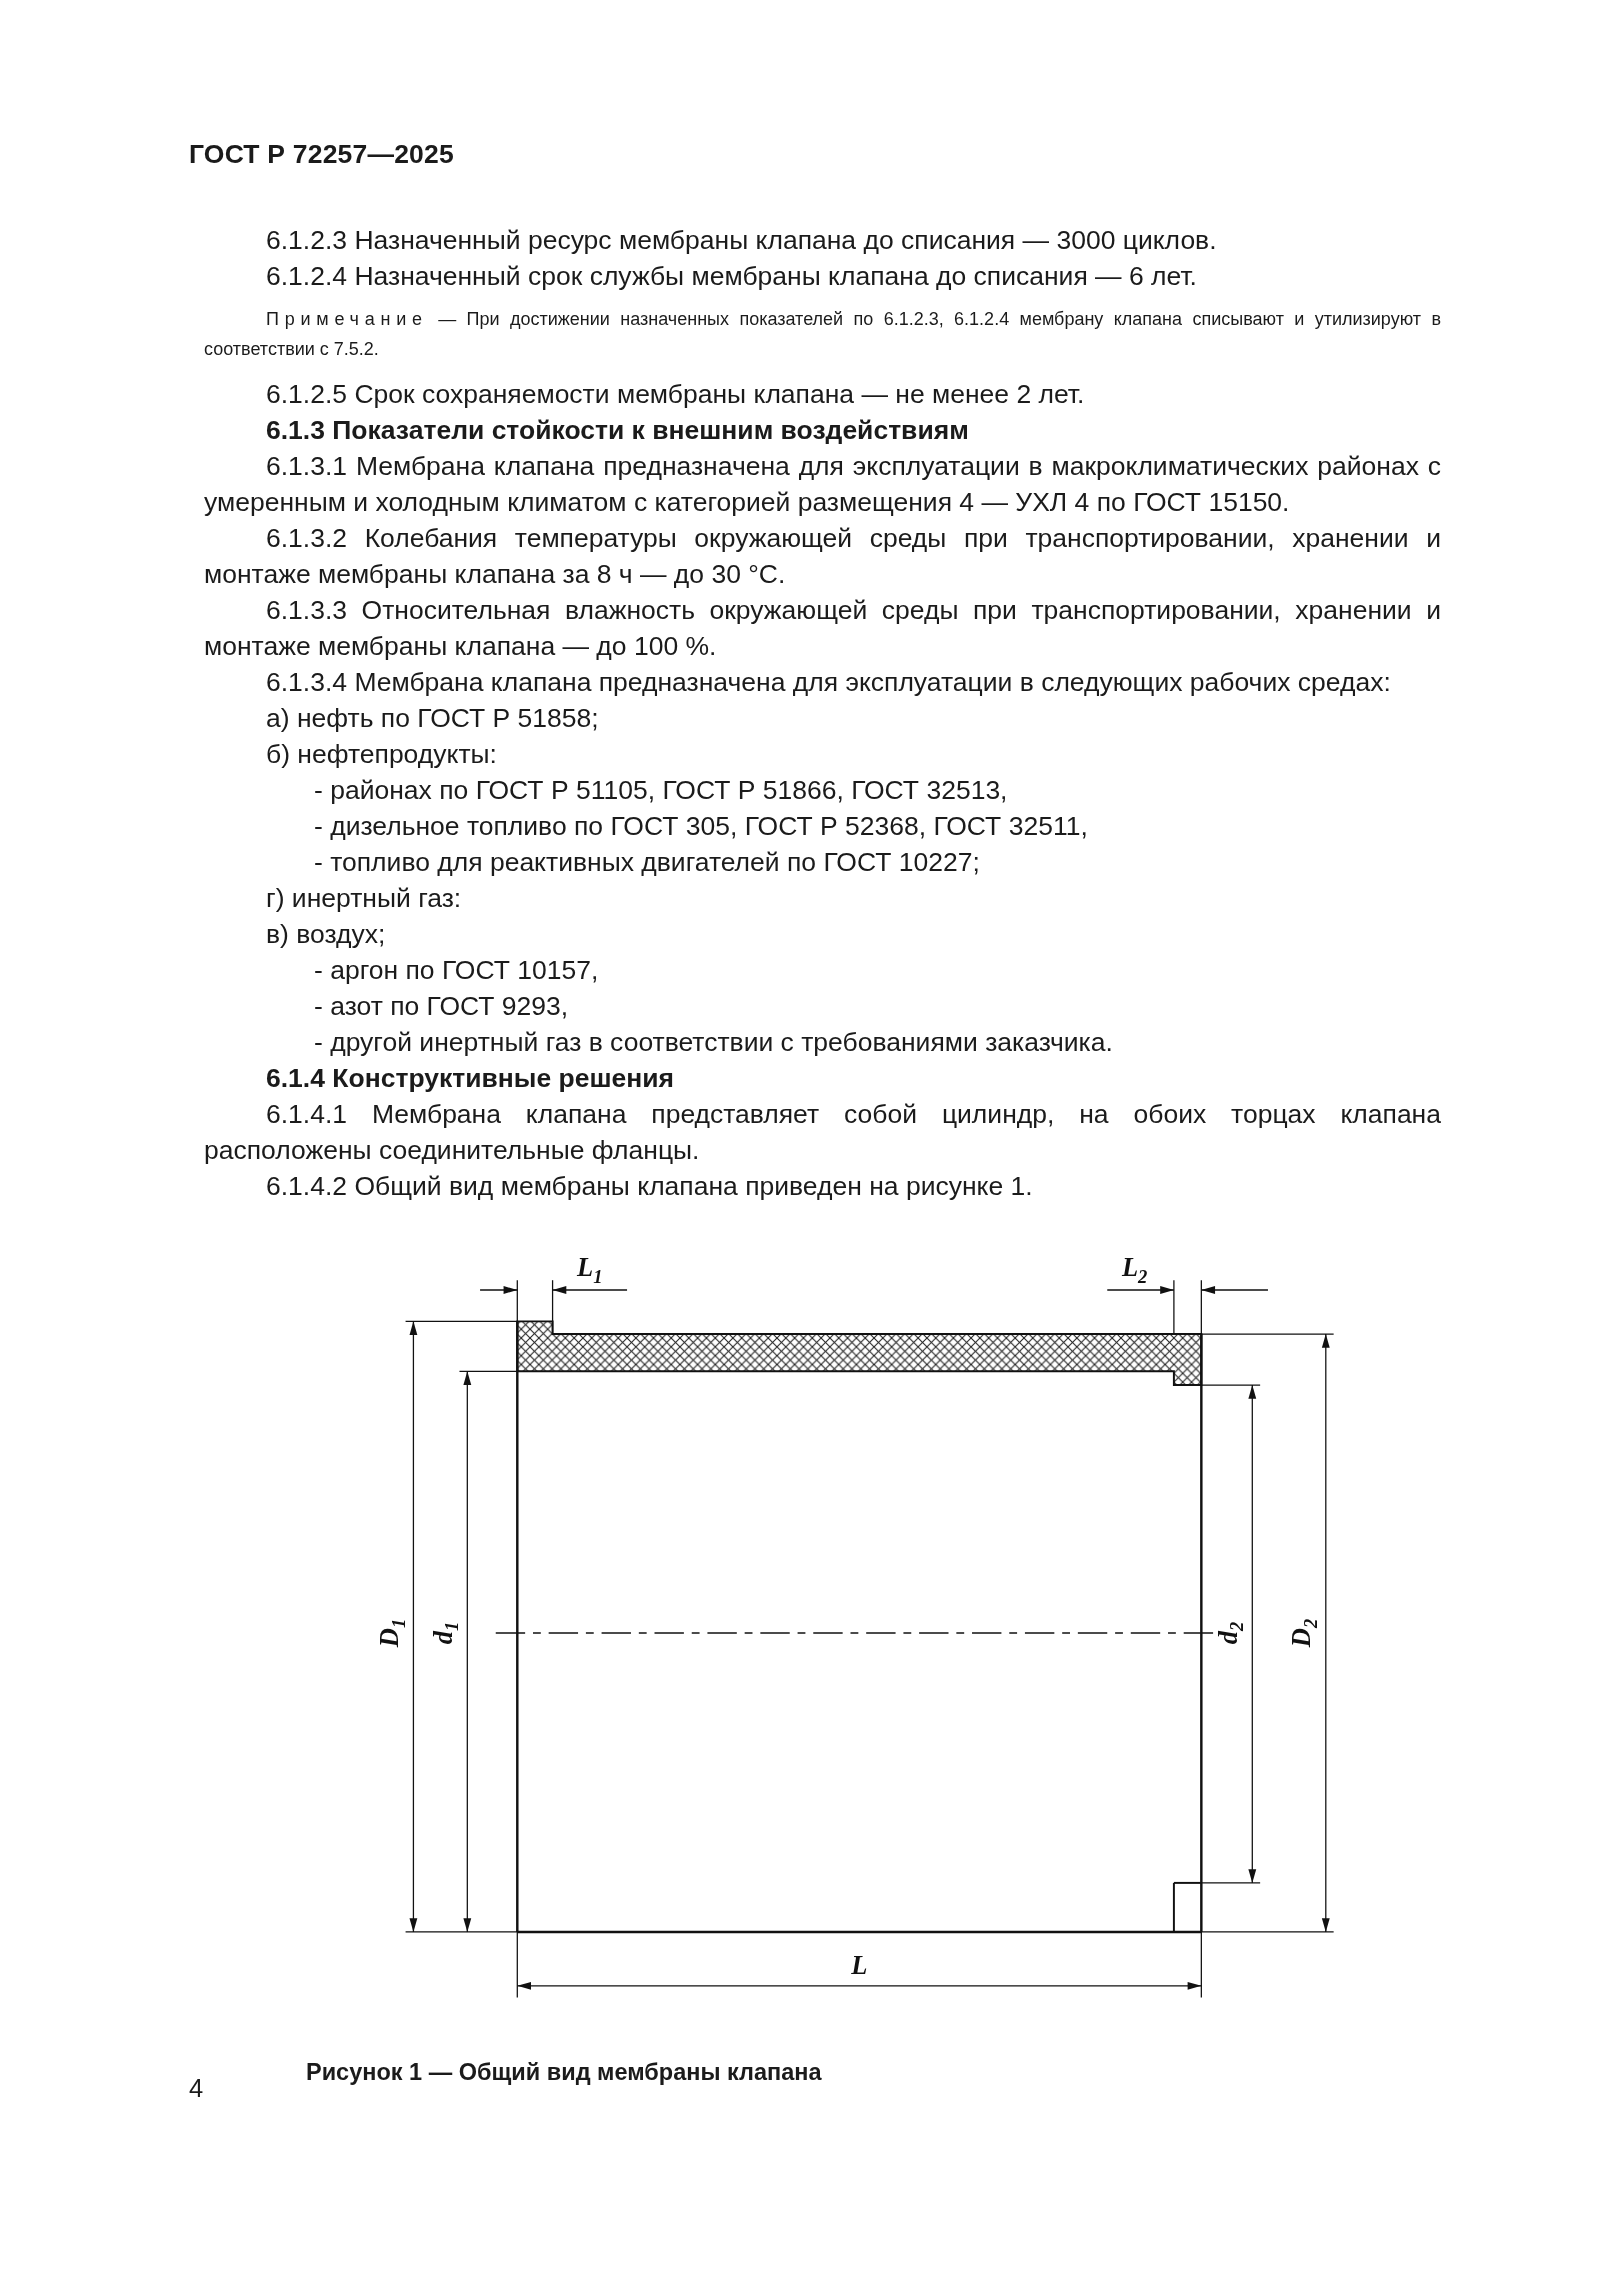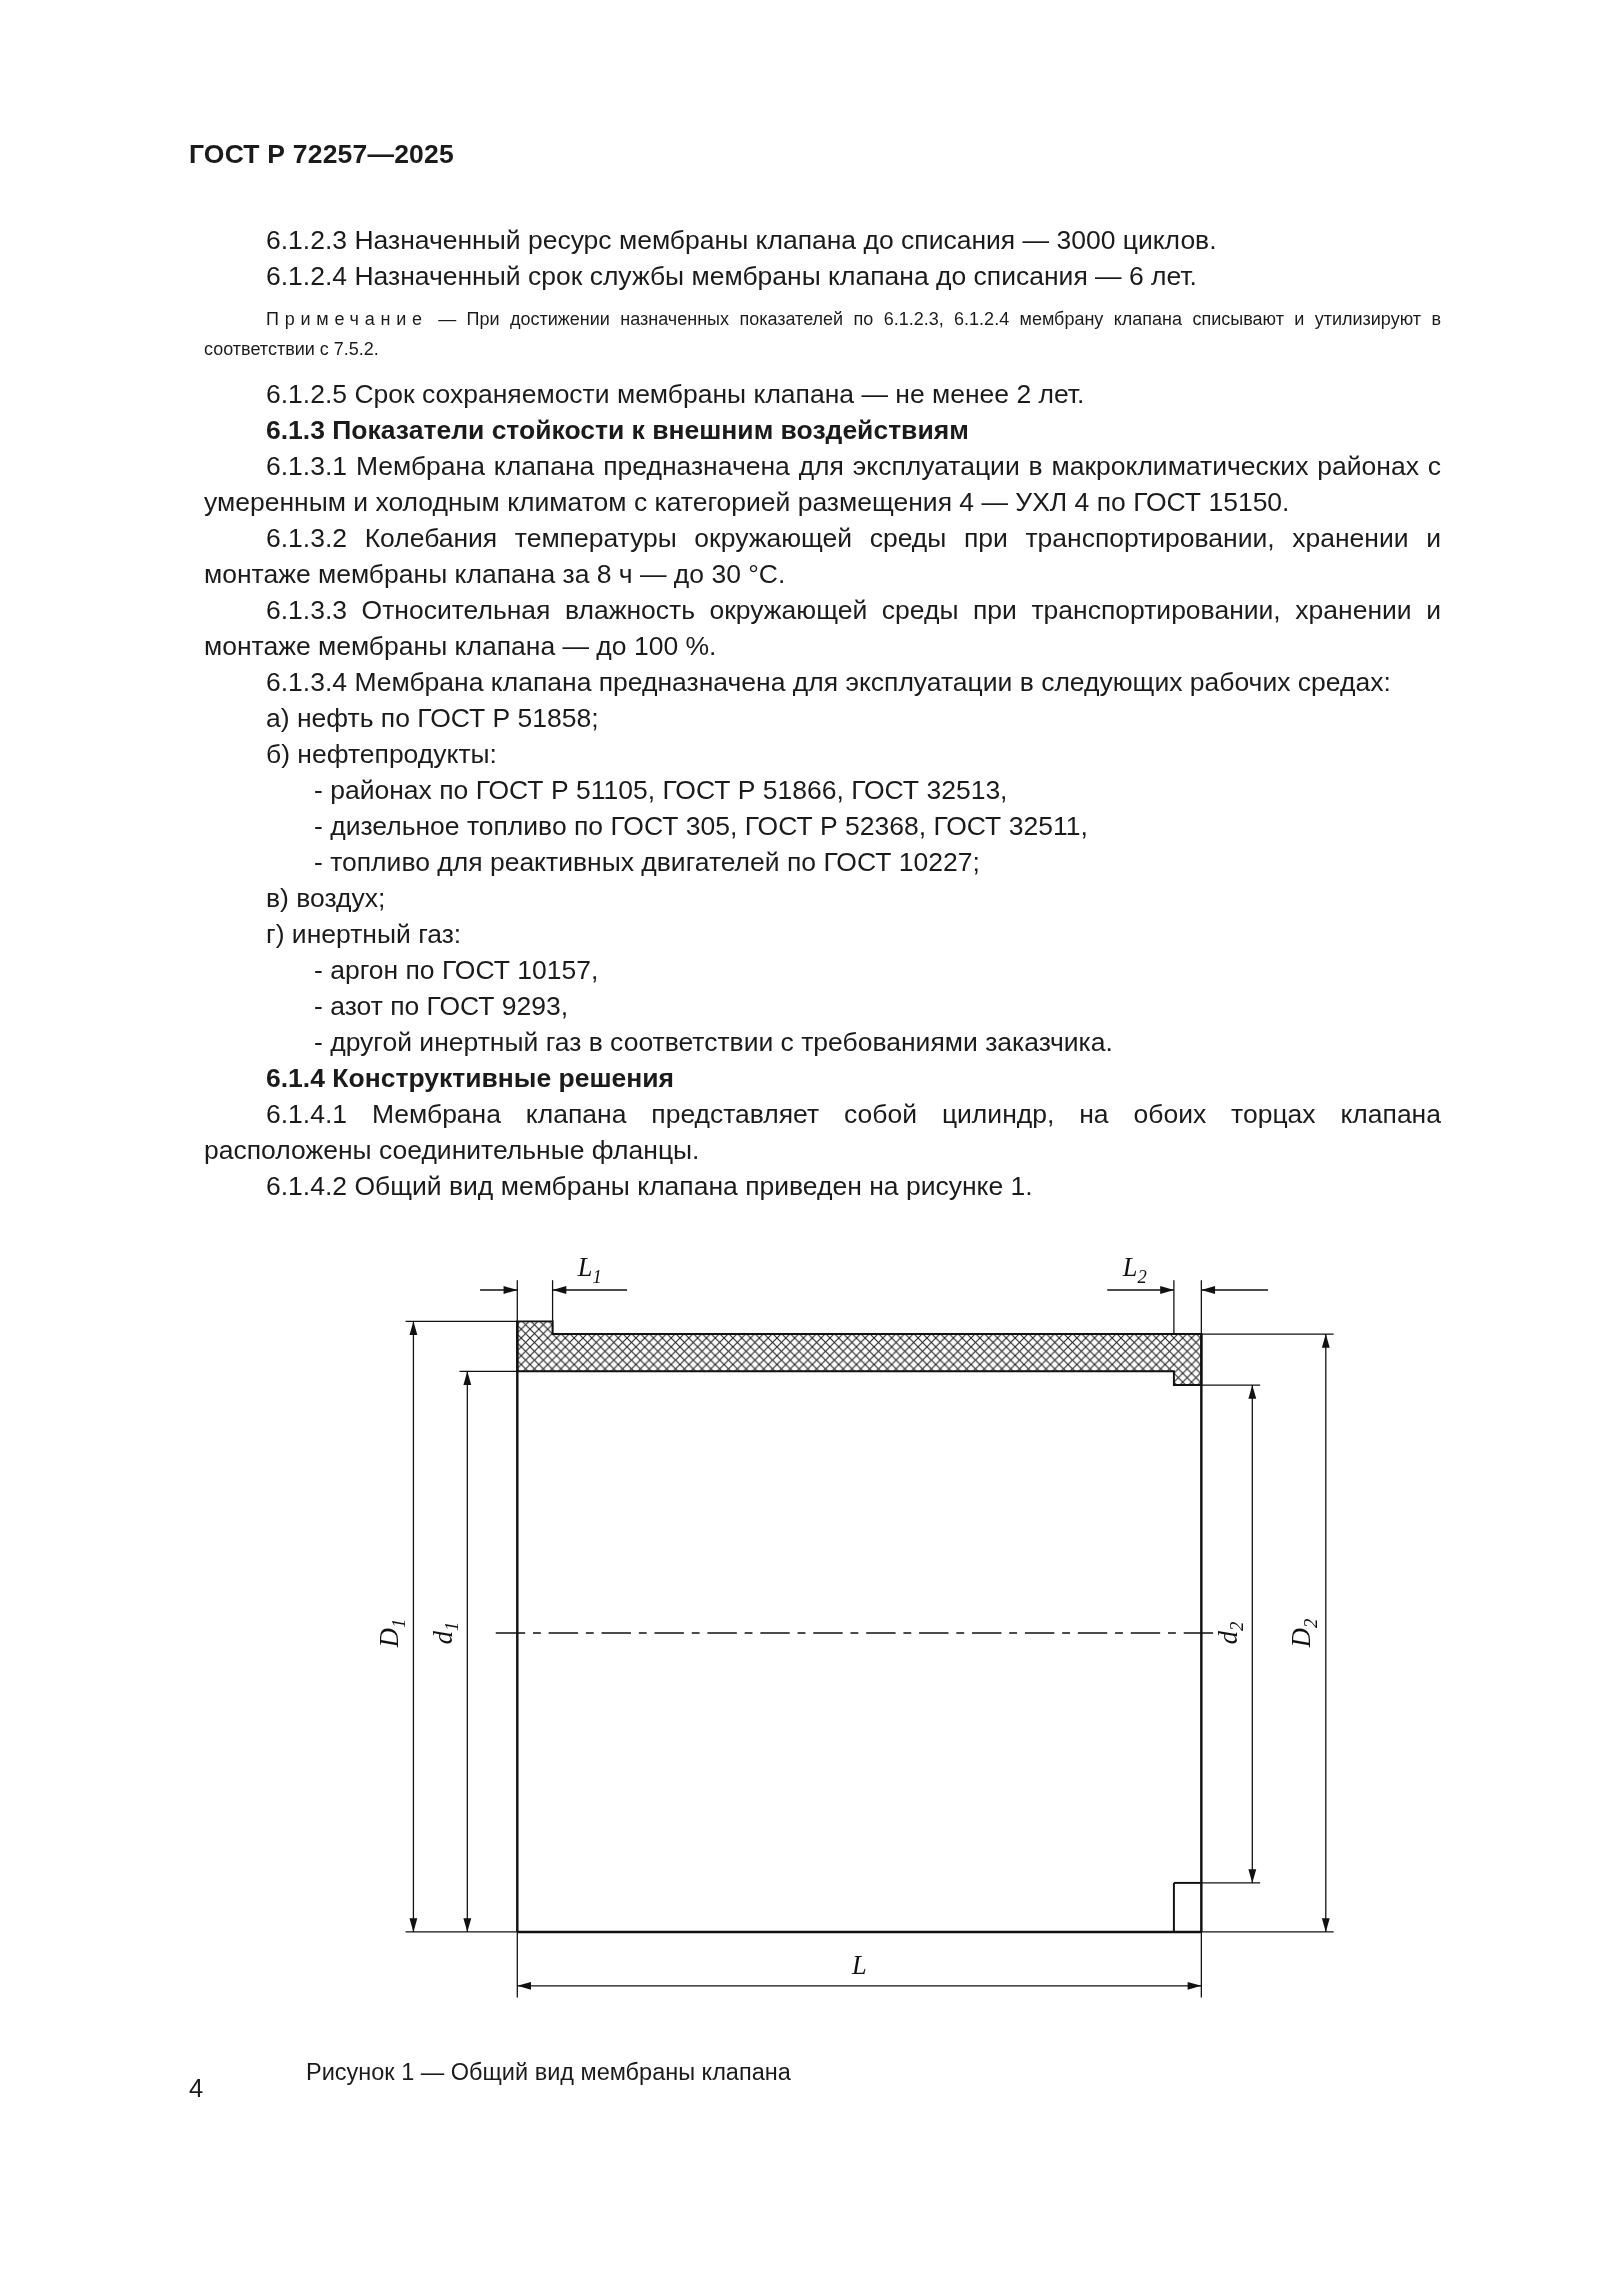--- a/index.html
+++ b/index.html
@@ -50,20 +50,21 @@
     text-indent: 62px;
   }
   .note .note-label {
     letter-spacing: 0.32em;
   }
   .figure-block {
     margin-top: 37px;
     margin-left: 176px;
     width: 1039px;
     text-align: left;
+    font-weight: bold;
   }
   .figure-block svg { display: block; }
   .figure-caption {
     margin-top: 29px;
     margin-left: -74px;
     text-align: left;
     font-size: 23.5px;
     text-indent: 0;
   }
   .page-number {
@@ -97,22 +98,22 @@
     <p class="para bold">6.1.3 Показатели стойкости к внешним воздействиям</p>
     <p class="para">6.1.3.1 Мембрана клапана предназначена для эксплуатации в макроклиматических районах с умеренным и холодным климатом с категорией размещения 4 — УХЛ 4 по ГОСТ 15150.</p>
     <p class="para">6.1.3.2 Колебания температуры окружающей среды при транспортировании, хранении и монтаже мембраны клапана за 8 ч — до 30 °С.</p>
     <p class="para">6.1.3.3 Относительная влажность окружающей среды при транспортировании, хранении и монтаже мембраны клапана — до 100 %.</p>
     <p class="para">6.1.3.4 Мембрана клапана предназначена для эксплуатации в следующих рабочих средах:</p>
     <p class="para">а) нефть по ГОСТ Р 51858;</p>
     <p class="para">б) нефтепродукты:</p>
     <p class="para sub">- районах по ГОСТ Р 51105, ГОСТ Р 51866, ГОСТ 32513,</p>
     <p class="para sub">- дизельное топливо по ГОСТ 305, ГОСТ Р 52368, ГОСТ 32511,</p>
     <p class="para sub">- топливо для реактивных двигателей по ГОСТ 10227;</p>
+    <p class="para">г) инертный газ:</p>
     <p class="para">в) воздух;</p>
-    <p class="para">г) инертный газ:</p>
     <p class="para sub">- аргон по ГОСТ 10157,</p>
     <p class="para sub">- азот по ГОСТ 9293,</p>
     <p class="para sub">- другой инертный газ в соответствии с требованиями заказчика.</p>
     <p class="para bold">6.1.4 Конструктивные решения</p>
     <p class="para">6.1.4.1 Мембрана клапана представляет собой цилиндр, на обоих торцах клапана расположены соединительные фланцы.</p>
     <p class="para">6.1.4.2 Общий вид мембраны клапана приведен на рисунке 1.</p>
 
     <div class="figure-block">
       <svg width="1039" height="784" viewBox="0 0 1060 800" style="font-size:27px">
         <defs>

